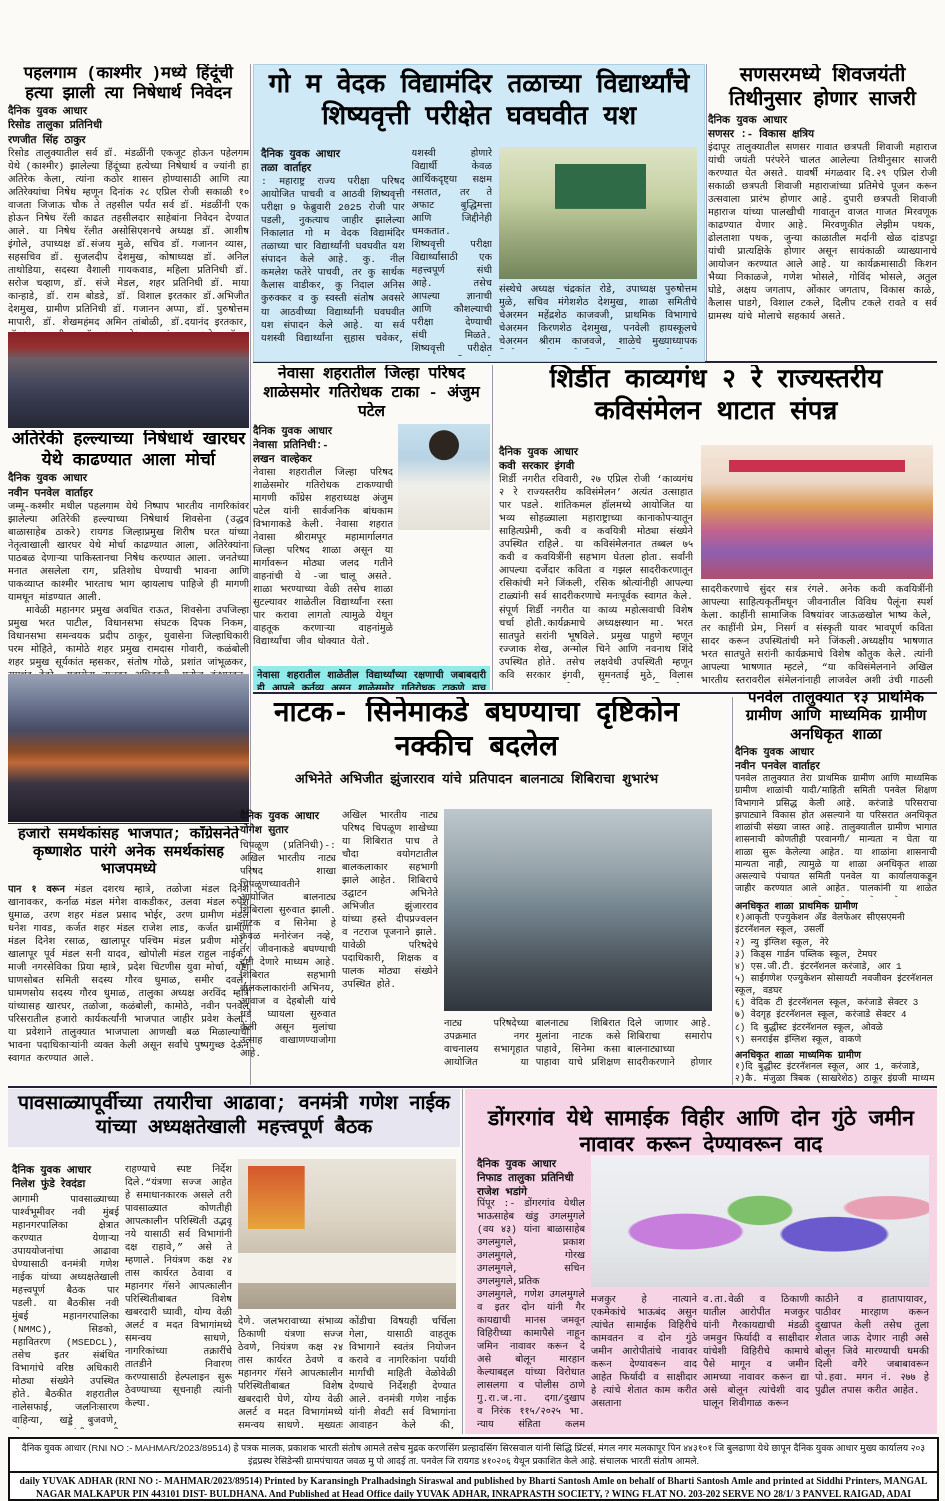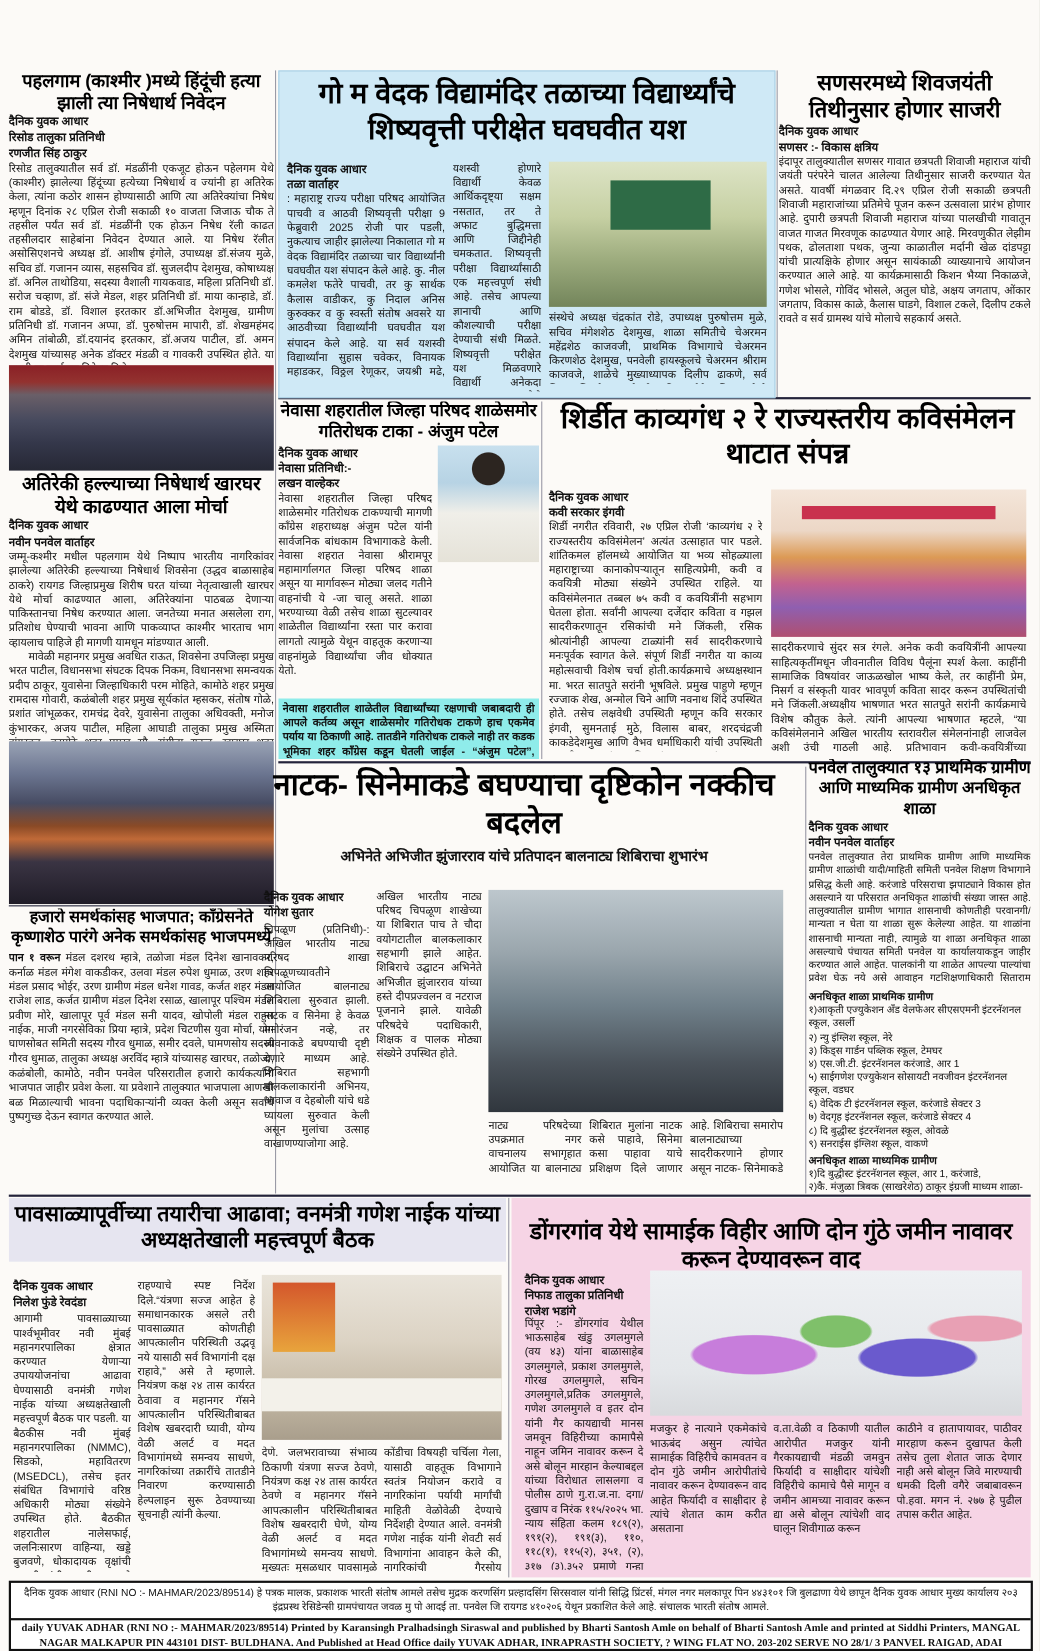--- a/index.html
+++ b/index.html
@@ -9,21 +9,21 @@
   .masthead{position:absolute;left:8px;top:27px;width:929px;height:34px;background:#1c15d2;
             border:1px solid #0d0d8f;display:flex;align-items:center;}
   .logo{margin-left:38px;font-size:27px;font-weight:bold;color:#e21313;letter-spacing:1px;
         text-shadow:-1px -1px 0 #fff,1px -1px 0 #fff,-1px 1px 0 #fff,1px 1px 0 #fff,3px 3px 0 #7a0b0b;}
   .datebox{position:absolute;right:8px;top:4px;height:26px;background:#fff;border-radius:13px;
            display:flex;align-items:center;padding:0 30px 0 14px;font-weight:bold;font-size:13px;}
   .pagecircle{position:absolute;right:-6px;top:-3px;width:32px;height:32px;border-radius:50%;
               background:#e21313;color:#fff;font-weight:bold;font-size:17px;display:flex;
               align-items:center;justify-content:center;border:2px solid #fff;}
   
-  .art{position:absolute;overflow:hidden;}
+  .art{position:absolute;overflow:hidden;font-family:Liberation Mono, monospace;}
   .hl{font-weight:bold;text-align:center;color:#000;line-height:1.22;}
   .by{font-weight:bold;font-size:10.5px;line-height:1.35;}
   .bd{font-size:9.8px;line-height:1.33;text-align:justify;overflow:hidden;}
   .ph{overflow:hidden;}
   .rule-h{position:absolute;background:#23233a;}
   .rule-v{position:absolute;background:#9a9aa6;width:1px;}
   
   #a-pahalgam{left:8px;top:64px;width:241px;height:364px;display:flex;flex-direction:column;}
   #a-pahalgam .hl{font-size:16.5px;}
   #ph-pahalgam{width:241px;height:96px;margin-top:auto;

